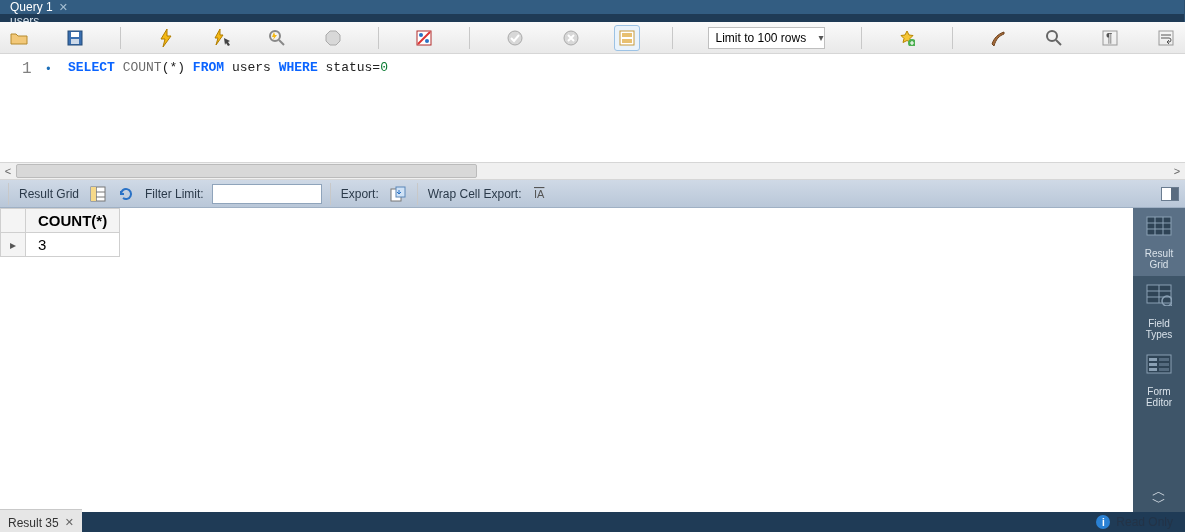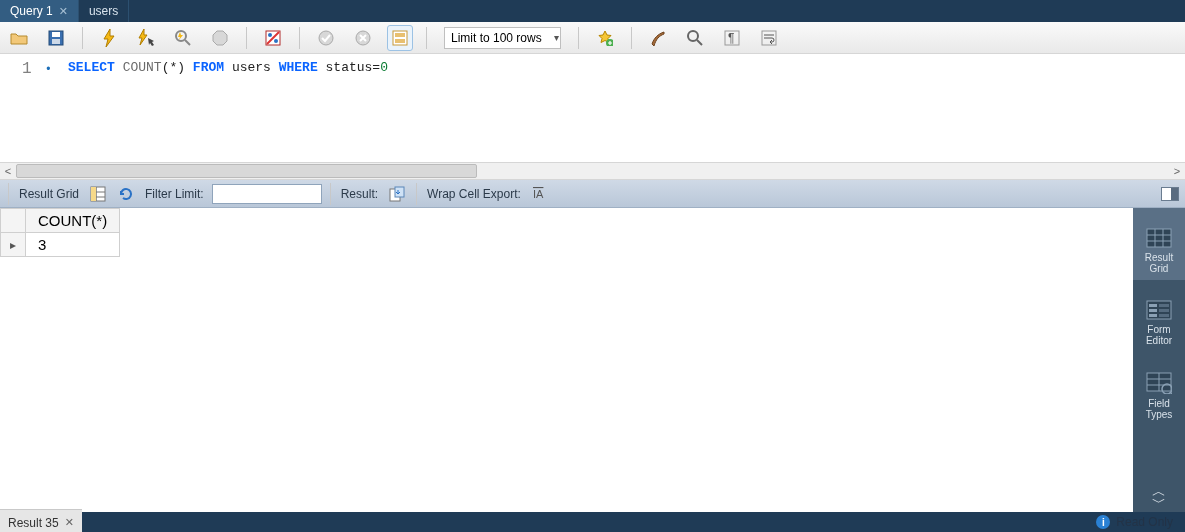--- a/index.html
+++ b/index.html
@@ -14,40 +14,42 @@
       flex-direction: column;
     }
     
     .tabs {
       display: flex;
       align-items: stretch;
       background: #1f3b56;
       height: 22px;
       color: #d8e3ec;
       font-size: 12px;
+      flex-direction: column;
     }
     .tab {
       display: flex;
       align-items: center;
       padding: 0 10px;
       gap: 6px;
       border-right: 1px solid #2c5070;
       cursor: pointer;
     }
     .tab.active { background: #335d82; color: #fff; }
     .tab .close { font-size: 11px; color: #a7c0d4; }
     
     .toolbar {
       display: flex;
       align-items: center;
       height: 32px;
       padding: 0 6px;
       gap: 11px;
       background: linear-gradient(#fafafa, #e9e9e9);
       border-bottom: 1px solid #d6d6d6;
+      justify-content: space-between;
     }
     .tb-btn {
       width: 26px; height: 26px;
       display: flex; align-items: center; justify-content: center;
       border: 1px solid transparent;
       border-radius: 3px;
       cursor: pointer;
     }
     .tb-btn.active { background: #eaf3fb; border-color: #9cc2e4; }
     .tb-sep { width: 1px; height: 22px; background: #c8c8c8; margin: 0 2px; }
@@ -126,38 +128,38 @@
     
     .result-wrap { flex:1; display:flex; overflow:hidden; background:#fff;}
     .grid-area { flex:1; overflow:auto; }
     table.grid { border-collapse: collapse; font-size: 15px; }
     table.grid th, table.grid td {
       border: 1px solid #cfcfcf;
       padding: 3px 12px;
       text-align: left;
       background: #fff;
     }
-    table.grid th { background: #f4f4f4; font-weight: normal;}
+    table.grid th { background: #f4f4f4; font-weight: bold;}
     table.grid td.rowhdr { width: 22px; text-align:center; background:#f4f4f4; color:#555; font-size:12px; padding:3px 4px;}
     table.grid th.rowhdr-h { width:22px; background:#f4f4f4;}
     
     .side-tabs {
       width: 52px;
       background: #3e5569;
       display: flex;
       flex-direction: column;
       align-items: center;
       color: #d9e2ea;
       font-size: 10px;
       position: relative;
     }
     .side-tab {
       width: 100%;
-      padding: 20px 0 6px;
-      display:flex; flex-direction:column; align-items:center; gap:4px;
+      padding: 8px 0 6px;
+      display:flex; flex-direction:column; align-items:center; gap:12px;
       cursor:pointer;
       position: relative;
     }
     .side-tab.active { background:#5a7086; }
     .side-tab.active::before{
       content:""; position:absolute; left:-8px; top:50%; transform:translateY(-50%);
       border: 8px solid transparent; border-right-color:#5a7086;
     }
     .side-tab .lbl { text-align:center; line-height:1.1; }
     .side-nav { margin-top:auto; padding:6px 0 4px; display:flex; flex-direction:column; align-items:center; gap:0; color:#cfd8e0;}
@@ -332,21 +334,21 @@
   </div>
   <div class="rtb-btn">
     <svg width="16" height="16">
         <path d="M3 8 a5 5 0 1 1 2 4" fill="none" stroke="#2a72c6" stroke-width="2"></path>
         <path d="M3 5 v3 h3" fill="none" stroke="#2a72c6" stroke-width="2"></path>
       </svg>
   </div>
   <span class="lbl">Filter Limit:</span>
   <input type="text" value="" style="">
   <div class="tb-sep"></div>
-  <span class="lbl">Result:</span>
+  <span class="lbl">Export:</span>
   <div class="rtb-btn">
     <svg width="16" height="16">
         <rect x="1" y="3" width="10" height="12" fill="#fff" stroke="#777"></rect>
         <rect x="6" y="1" width="9" height="10" fill="#cfe2f6" stroke="#5a86b7"></rect>
         <path d="M9 4 v4 m-2-2 l2 2 l2-2" fill="none" stroke="#2a72c6"></path>
       </svg>
   </div>
   <div class="tb-sep"></div>
   <span class="lbl">Wrap Cell Export:</span>
   <div class="rtb-btn">
@@ -382,44 +384,44 @@
           <rect x="1" y="1" width="24" height="18" fill="#2f4456" stroke="#8aa0b4"></rect>
           <line x1="1" y1="7" x2="25" y2="7" stroke="#8aa0b4"></line>
           <line x1="1" y1="13" x2="25" y2="13" stroke="#8aa0b4"></line>
           <line x1="9" y1="1" x2="9" y2="19" stroke="#8aa0b4"></line>
           <line x1="17" y1="1" x2="17" y2="19" stroke="#8aa0b4"></line>
         </svg>
       <span class="lbl" style="white-space:pre-line">Result
 Grid</span>
     </div>
     <div class="side-tab">
+      <svg width="26" height="22">
+          <rect x="1" y="1" width="24" height="18" fill="#2f4456" stroke="#8aa0b4"></rect>
+          <line x1="1" y1="7" x2="25" y2="7" stroke="#8aa0b4"></line>
+          <line x1="1" y1="13" x2="25" y2="13" stroke="#8aa0b4"></line>
+          <line x1="13" y1="1" x2="13" y2="19" stroke="#8aa0b4"></line>
+          <circle cx="21" cy="17" r="5" fill="none" stroke="#8aa0b4" stroke-width="1.5"></circle>
+          <line x1="24" y1="20" x2="27" y2="23" stroke="#8aa0b4" stroke-width="1.5"></line>
+        </svg>
+      <span class="lbl" style="white-space:pre-line">Field
+Types</span>
+    </div>
+    <div class="side-tab">
       <svg width="26" height="20">
           <rect x="1" y="1" width="24" height="18" fill="#2f4456" stroke="#8aa0b4"></rect>
           <rect x="3" y="4" width="8" height="3" fill="#8aa0b4"></rect>
           <rect x="13" y="4" width="10" height="3" fill="#556b7f"></rect>
           <rect x="3" y="9" width="8" height="3" fill="#8aa0b4"></rect>
           <rect x="13" y="9" width="10" height="3" fill="#556b7f"></rect>
           <rect x="3" y="14" width="8" height="3" fill="#8aa0b4"></rect>
           <rect x="13" y="14" width="10" height="3" fill="#556b7f"></rect>
         </svg>
       <span class="lbl" style="white-space:pre-line">Form
 Editor</span>
     </div>
-    <div class="side-tab">
-      <svg width="26" height="22">
-          <rect x="1" y="1" width="24" height="18" fill="#2f4456" stroke="#8aa0b4"></rect>
-          <line x1="1" y1="7" x2="25" y2="7" stroke="#8aa0b4"></line>
-          <line x1="1" y1="13" x2="25" y2="13" stroke="#8aa0b4"></line>
-          <line x1="13" y1="1" x2="13" y2="19" stroke="#8aa0b4"></line>
-          <circle cx="21" cy="17" r="5" fill="none" stroke="#8aa0b4" stroke-width="1.5"></circle>
-          <line x1="24" y1="20" x2="27" y2="23" stroke="#8aa0b4" stroke-width="1.5"></line>
-        </svg>
-      <span class="lbl" style="white-space:pre-line">Field
-Types</span>
-    </div>
     <div class="side-nav">
       <span>︿</span>
       <span>﹀</span>
     </div>
   </div>
 </div>
 
 <div class="bottom">
   <div class="btab">
     <span>Result 35</span>

